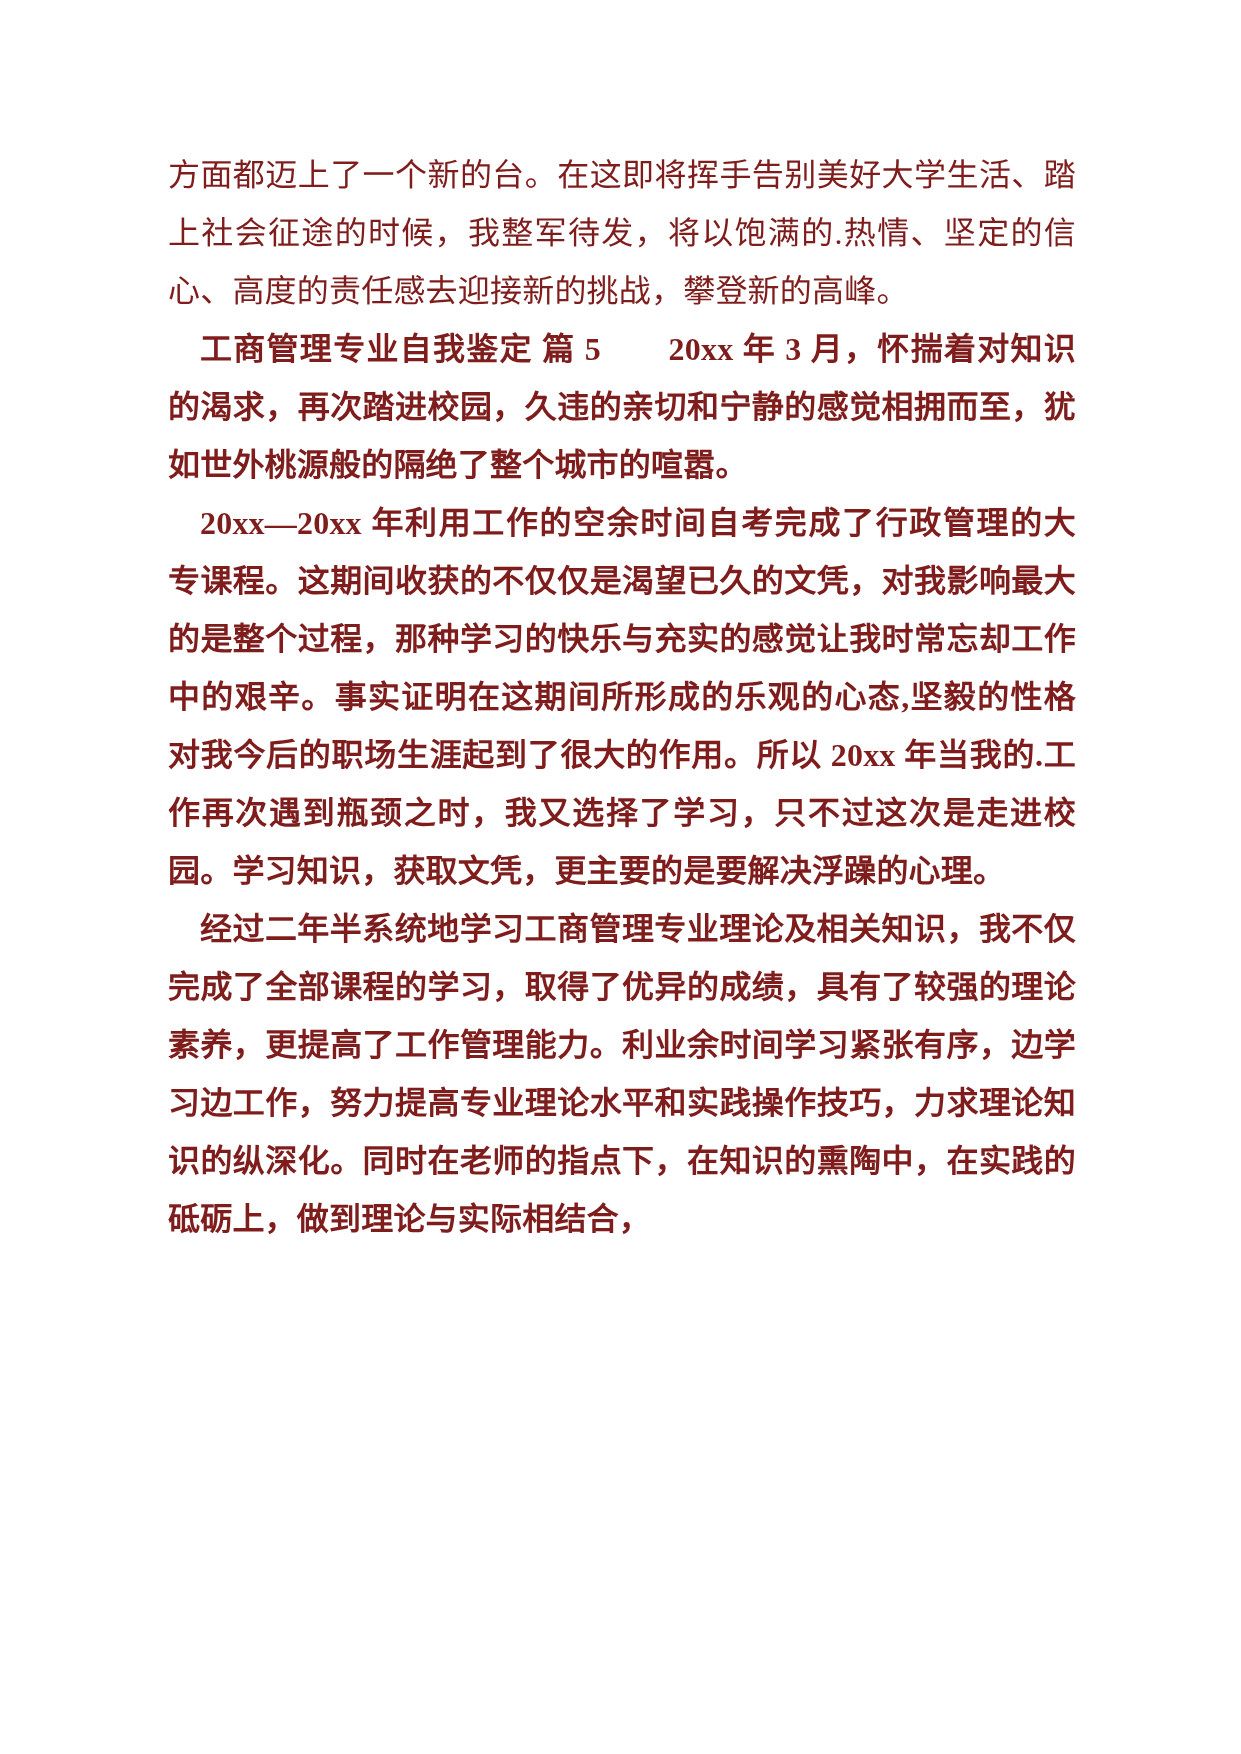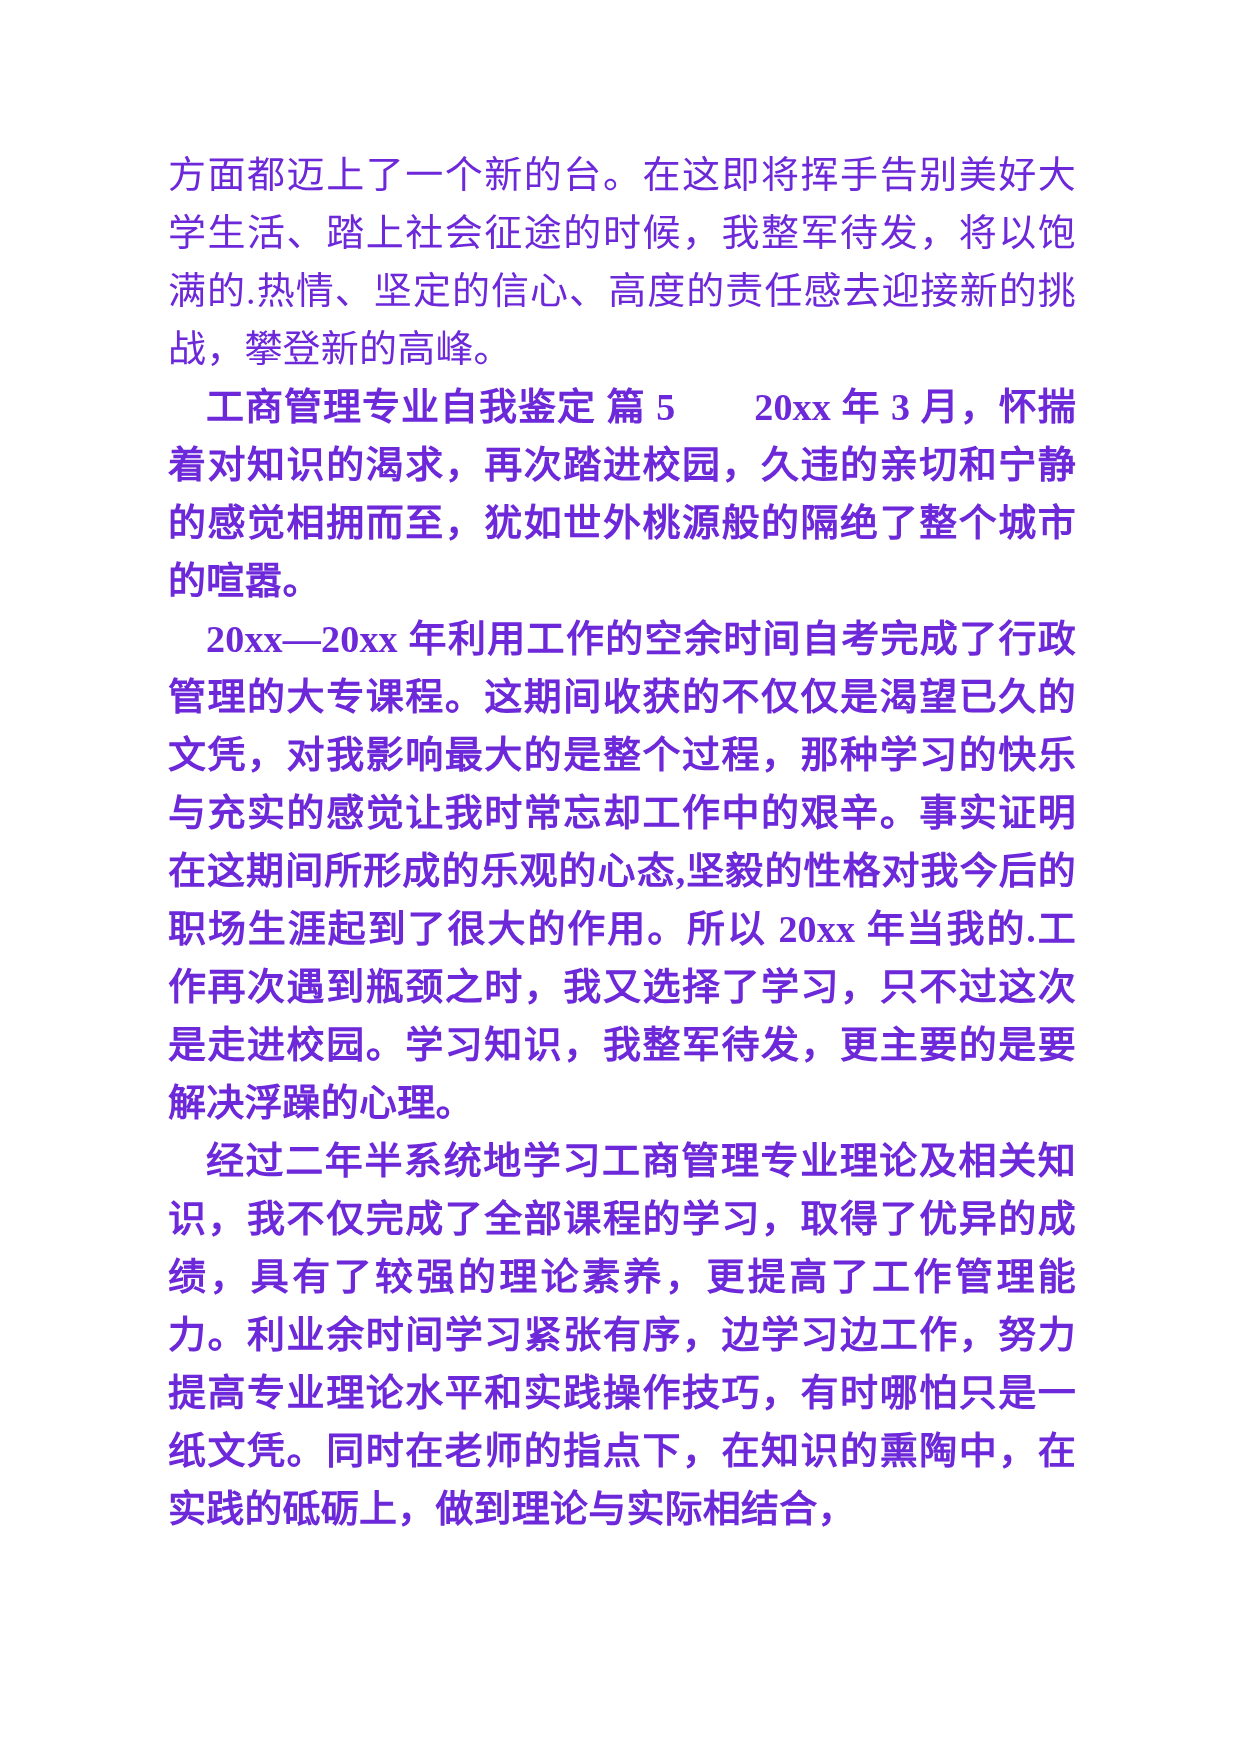--- a/index.html
+++ b/index.html
@@ -13,39 +13,39 @@
     height: 1754px;
     background: #ffffff;
     overflow: hidden;
   }
   .doc-body {
     position: absolute;
     left: 168px;
     top: 146px;
     width: 908px;
     font-family: "Liberation Serif", "DejaVu Serif", serif;
-    font-size: 38px;
+    font-size: 32px;
     line-height: 58px;
-    color: #6d28d9;
+    color: #7f1d1d;
     text-align: justify;
     text-justify: inter-ideograph;
     letter-spacing: 0.2px;
   }
   .para {
     margin: 0;
     padding: 0;
   }
   .para.indent {
     text-indent: 1em;
     font-weight: bold;
   }
 </style>
 </head>
 <body>
 
 <div class="page">
   <div class="doc-body">
     <p class="para">方面都迈上了一个新的台。在这即将挥手告别美好大学生活、踏上社会征途的时候，我整军待发，将以饱满的.热情、坚定的信心、高度的责任感去迎接新的挑战，攀登新的高峰。</p>
     <p class="para indent">工商管理专业自我鉴定 篇 5　　20xx 年 3 月，怀揣着对知识的渴求，再次踏进校园，久违的亲切和宁静的感觉相拥而至，犹如世外桃源般的隔绝了整个城市的喧嚣。</p>
-    <p class="para indent">20xx—20xx 年利用工作的空余时间自考完成了行政管理的大专课程。这期间收获的不仅仅是渴望已久的文凭，对我影响最大的是整个过程，那种学习的快乐与充实的感觉让我时常忘却工作中的艰辛。事实证明在这期间所形成的乐观的心态,坚毅的性格对我今后的职场生涯起到了很大的作用。所以 20xx 年当我的.工作再次遇到瓶颈之时，我又选择了学习，只不过这次是走进校园。学习知识，我整军待发，更主要的是要解决浮躁的心理。</p>
-    <p class="para indent">经过二年半系统地学习工商管理专业理论及相关知识，我不仅完成了全部课程的学习，取得了优异的成绩，具有了较强的理论素养，更提高了工作管理能力。利业余时间学习紧张有序，边学习边工作，努力提高专业理论水平和实践操作技巧，有时哪怕只是一纸文凭。同时在老师的指点下，在知识的熏陶中，在实践的砥砺上，做到理论与实际相结合，</p>
+    <p class="para indent">20xx—20xx 年利用工作的空余时间自考完成了行政管理的大专课程。这期间收获的不仅仅是渴望已久的文凭，对我影响最大的是整个过程，那种学习的快乐与充实的感觉让我时常忘却工作中的艰辛。事实证明在这期间所形成的乐观的心态,坚毅的性格对我今后的职场生涯起到了很大的作用。所以 20xx 年当我的.工作再次遇到瓶颈之时，我又选择了学习，只不过这次是走进校园。学习知识，获取文凭，更主要的是要解决浮躁的心理。</p>
+    <p class="para indent">经过二年半系统地学习工商管理专业理论及相关知识，我不仅完成了全部课程的学习，取得了优异的成绩，具有了较强的理论素养，更提高了工作管理能力。利业余时间学习紧张有序，边学习边工作，努力提高专业理论水平和实践操作技巧，力求理论知识的纵深化。同时在老师的指点下，在知识的熏陶中，在实践的砥砺上，做到理论与实际相结合，</p>
   </div>
 </div>
 
 </body></html>

